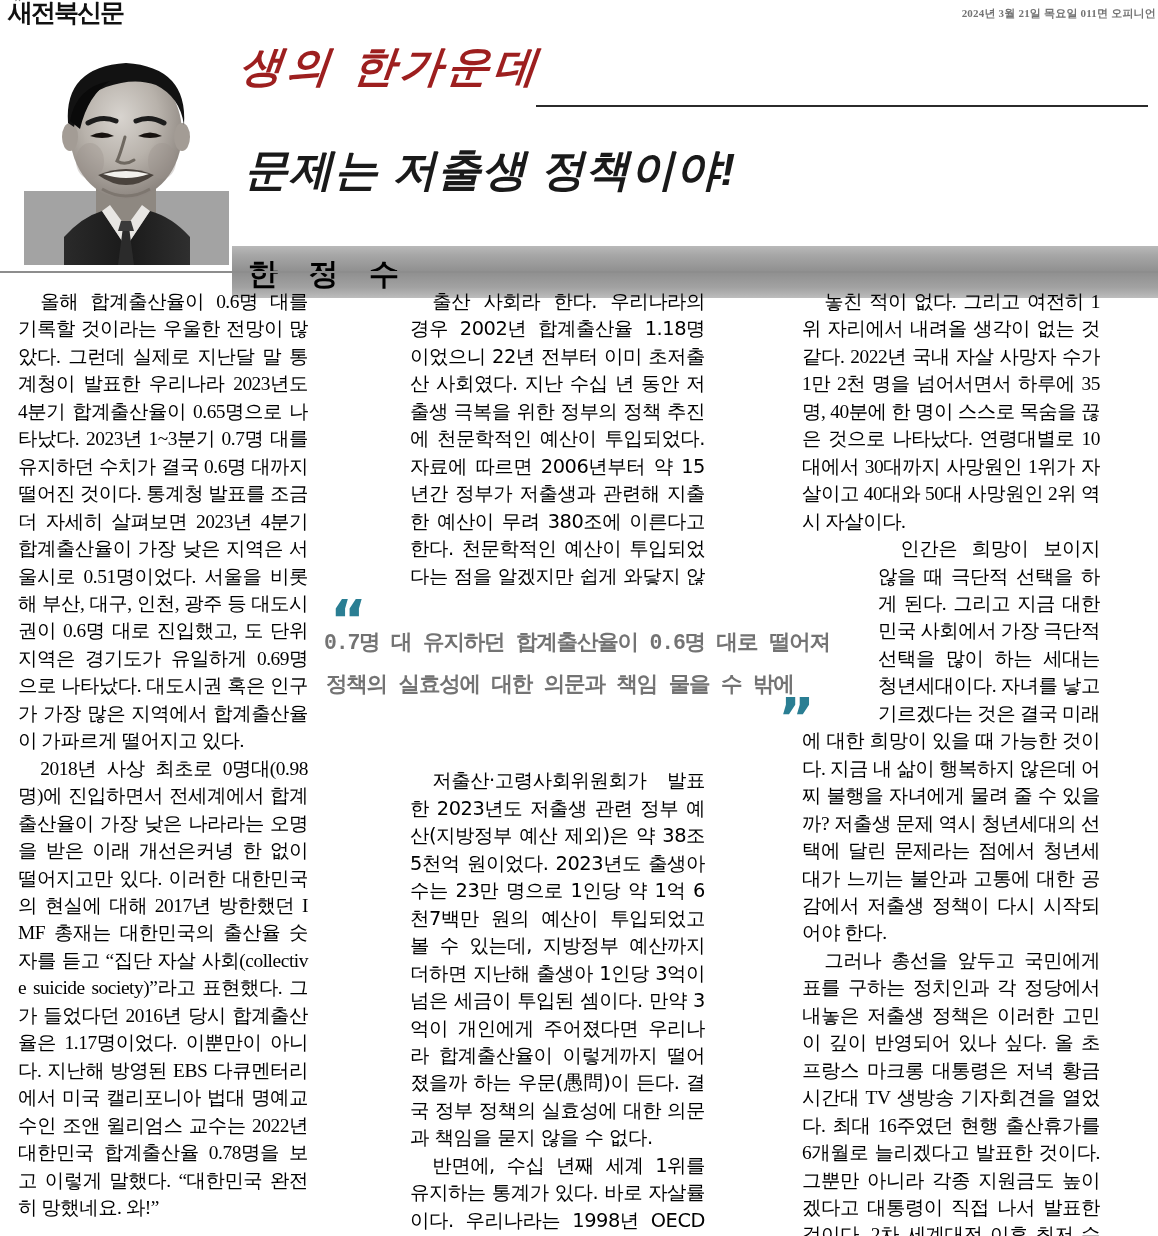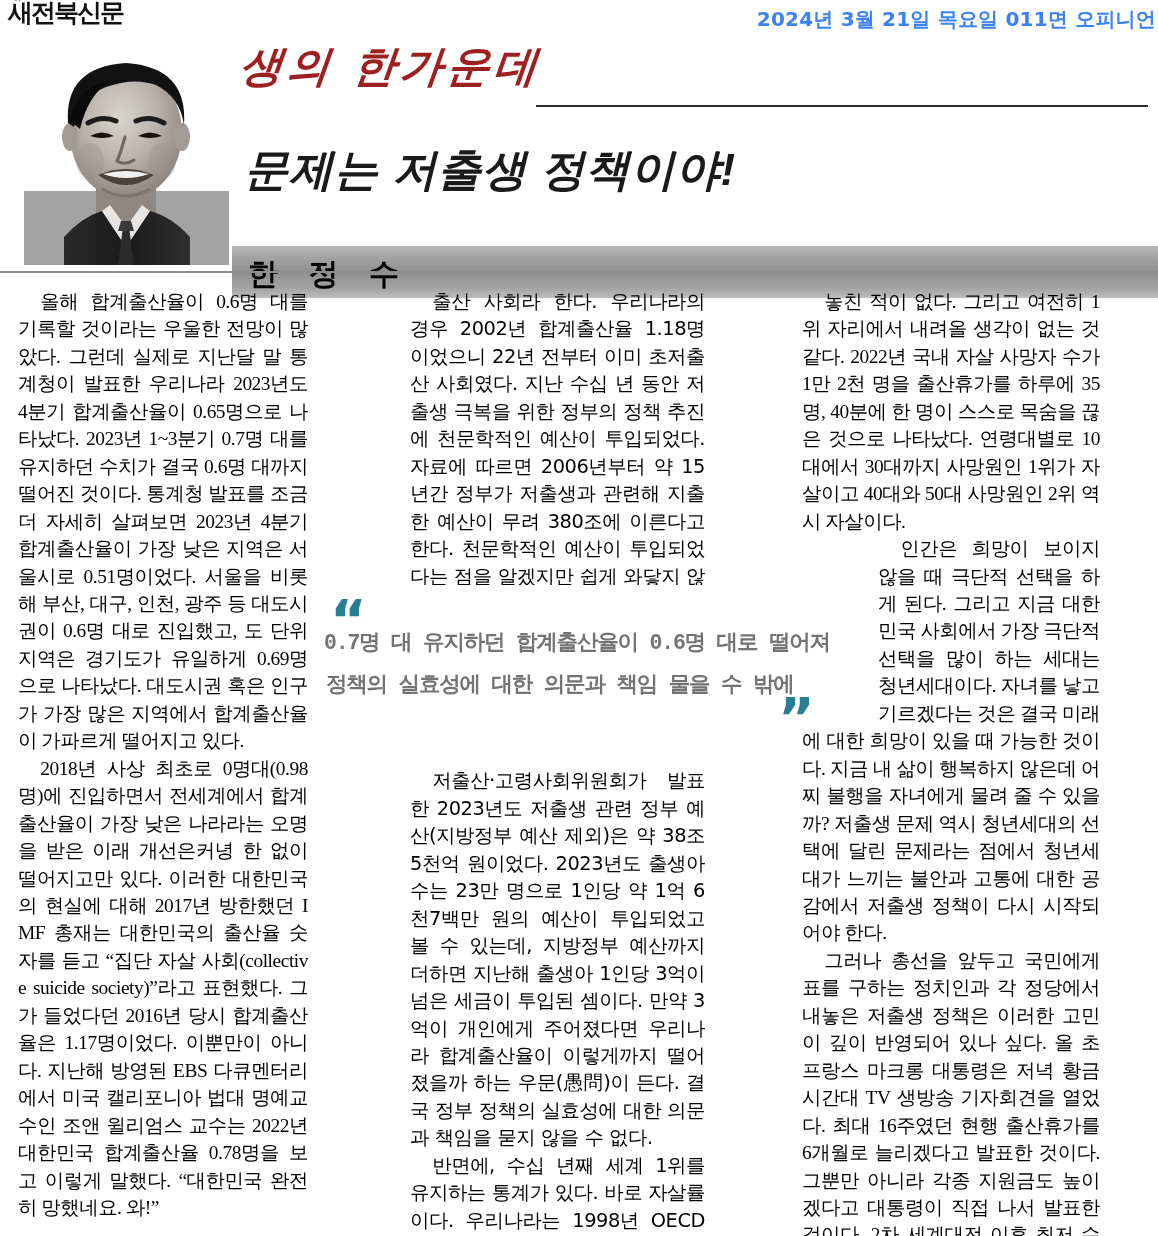--- a/index.html
+++ b/index.html
@@ -42,25 +42,26 @@
     top: -5px;
     font-size: 9px;
     color: #666;
     letter-spacing: 0;
     font-weight: normal;
   }
   .masthead-date {
     position: absolute;
     right: 6px;
     top: 6px;
-    font-size: 20px;
+    font-size: 11px;
     font-weight: bold;
     letter-spacing: 0.2px;
-    color: #3b82f6;
-    white-space: nowrap;
+    color: #737373;
+    white-space: nowrap;
+    font-family: Liberation Serif, serif;
   }
 
   
   .head-area {
     position: absolute;
     left: 0; top: 33px;
     width: 1158px;
     height: 232px;
   }
   
@@ -312,21 +313,21 @@
 </div>
 
 <div class="col col-2">
   <p>출산 사회라 한다. 우리나라의 경우 2002년 합계출산율 1.18명이었으니 22년 전부터 이미 초저출산 사회였다. 지난 수십 년 동안 저출생 극복을 위한 정부의 정책 추진에 천문학적인 예산이 투입되었다. 자료에 따르면 2006년부터 약 15년간 정부가 저출생과 관련해 지출한 예산이 무려 380조에 이른다고 한다. 천문학적인 예산이 투입되었다는 점을 알겠지만 쉽게 와닿지 않는다.</p>
   <div class="spacer-block"></div>
   <p>저출산·고령사회위원회가 발표한 2023년도 저출생 관련 정부 예산(지방정부 예산 제외)은 약 38조 5천억 원이었다. 2023년도 출생아 수는 23만 명으로 1인당 약 1억 6천7백만 원의 예산이 투입되었고 볼 수 있는데, 지방정부 예산까지 더하면 지난해 출생아 1인당 3억이 넘은 세금이 투입된 셈이다. 만약 3억이 개인에게 주어졌다면 우리나라 합계출산율이 이렇게까지 떨어졌을까 하는 우문(愚問)이 든다. 결국 정부 정책의 실효성에 대한 의문과 책임을 묻지 않을 수 없다.</p>
   <p>반면에, 수십 년째 세계 1위를 유지하는 통계가 있다. 바로 자살률이다. 우리나라는 1998년 OECD 자살률 1위를 기록한 이래 지금까지 한두 번을 제외하고 1위를</p>
 </div>
 
 <div class="col col-3">
-  <p>놓친 적이 없다. 그리고 여전히 1위 자리에서 내려올 생각이 없는 것 같다. 2022년 국내 자살 사망자 수가 1만 2천 명을 출산휴가를 하루에 35명, 40분에 한 명이 스스로 목숨을 끊은 것으로 나타났다. 연령대별로 10대에서 30대까지 사망원인 1위가 자살이고 40대와 50대 사망원인 2위 역시 자살이다.</p>
+  <p>놓친 적이 없다. 그리고 여전히 1위 자리에서 내려올 생각이 없는 것 같다. 2022년 국내 자살 사망자 수가 1만 2천 명을 넘어서면서 하루에 35명, 40분에 한 명이 스스로 목숨을 끊은 것으로 나타났다. 연령대별로 10대에서 30대까지 사망원인 1위가 자살이고 40대와 50대 사망원인 2위 역시 자살이다.</p>
   <p><span class="wrap-shape"></span><span>인간은 희망이 보이지 않을 때 극단적 선택을 하게 된다. 그리고 지금 대한민국 사회에서 가장 극단적 선택을 많이 하는 세대는 청년세대이다. 자녀를 낳고 기르겠다는 것은 결국 미래에 대한 희망이 있을 때 가능한 것이다. 지금 내 삶이 행복하지 않은데 어찌 불행을 자녀에게 물려 줄 수 있을까? 저출생 문제 역시 청년세대의 선택에 달린 문제라는 점에서 청년세대가 느끼는 불안과 고통에 대한 공감에서 저출생 정책이 다시 시작되어야 한다.</span></p>
   <p>그러나 총선을 앞두고 국민에게 표를 구하는 정치인과 각 정당에서 내놓은 저출생 정책은 이러한 고민이 깊이 반영되어 있나 싶다. 올 초 프랑스 마크롱 대통령은 저녁 황금시간대 TV 생방송 기자회견을 열었다. 최대 16주였던 현행 출산휴가를 6개월로 늘리겠다고 발표한 것이다. 그뿐만 아니라 각종 지원금도 높이겠다고 대통령이 직접 나서 발표한 것이다. 2차 세계대전 이후 최저 수준으로 출생률이 떨어졌다는 프랑스의 2023년 합계출산율은 1.68명이었다.</p>
 </div>
 
 <div class="pullquote">
   <span class="pq-mark pq-open">“</span>
   <span class="pq-line pq-line-1">0.7명 대 유지하던 합계출산율이 0.6명 대로 떨어져</span>
   <span class="pq-line pq-line-2">정책의 실효성에 대한 의문과 책임 물을 수 밖에</span>
   <span class="pq-mark pq-close">”</span>
 </div>

